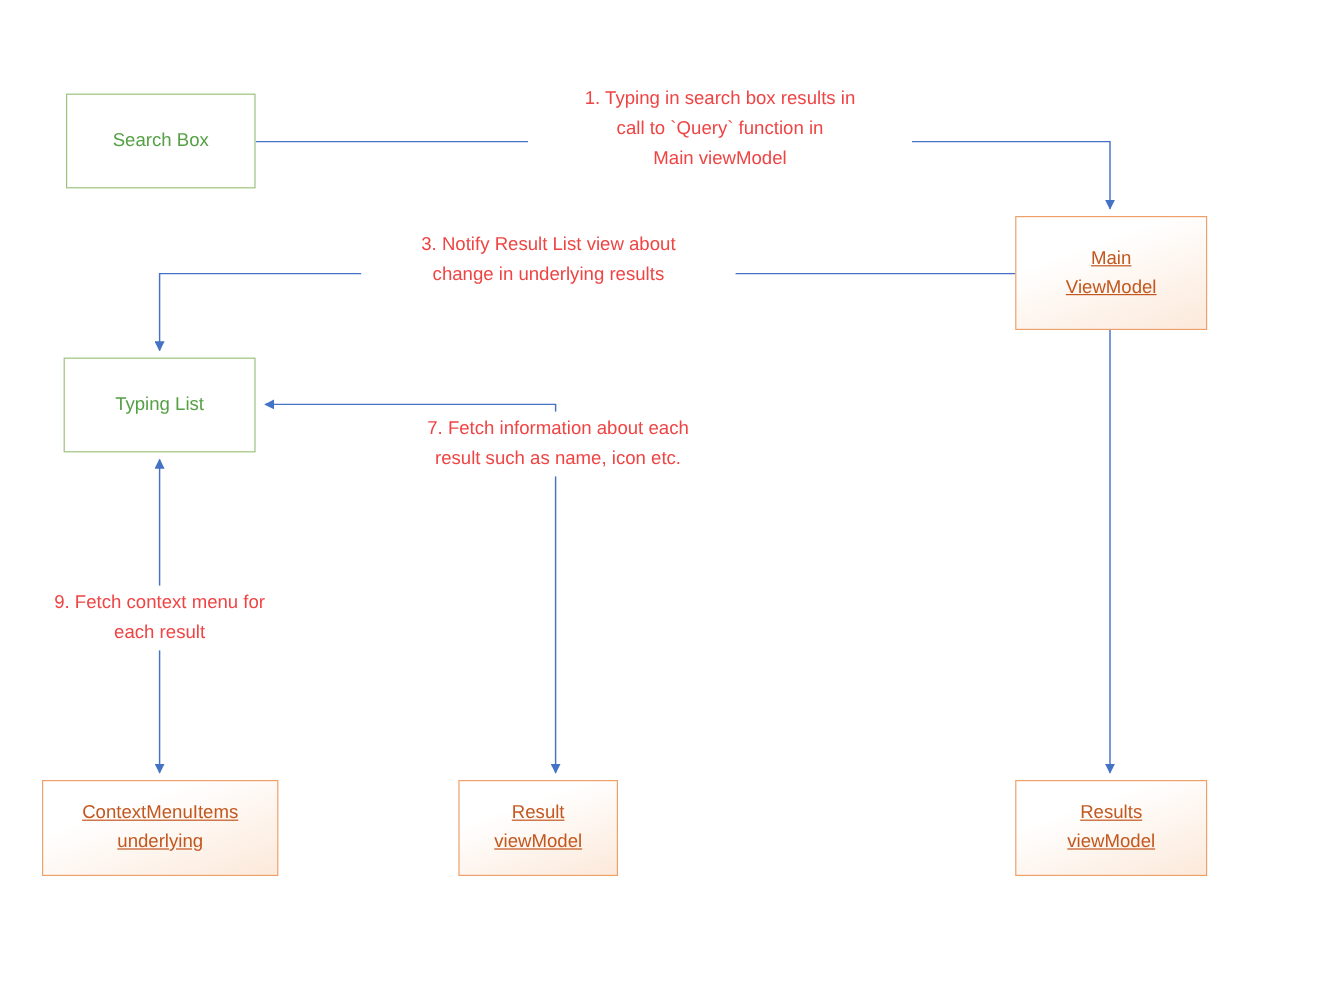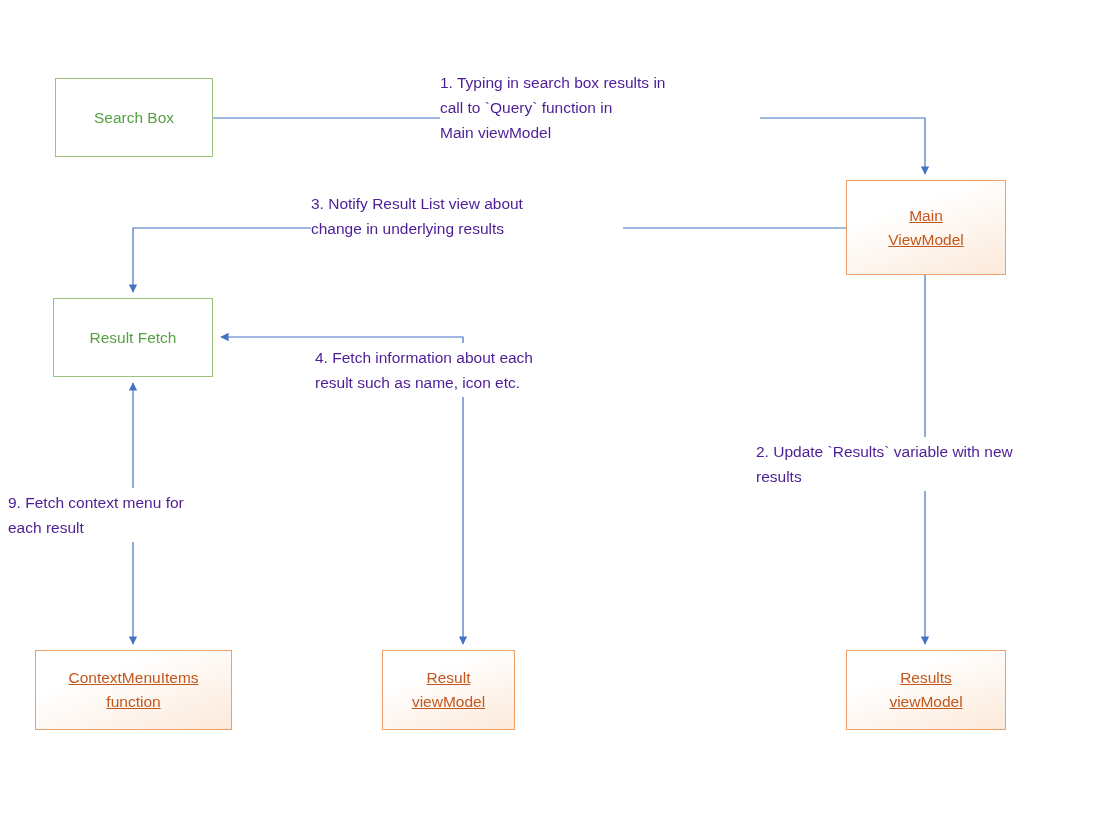--- a/index.html
+++ b/index.html
@@ -38,39 +38,39 @@
   }
   .node.orange {
     border-color: #EDA06A;
     color: #C2571F;
     background: linear-gradient(160deg, #ffffff 30%, #FCE9DA 100%);
     text-decoration: underline;
   }
   .edge-label {
     position: absolute;
     z-index: 2;
-    color: #4c1d95;
+    color: #ef4444;
     font-size: 15.5px;
     line-height: 25px;
-    text-align: left;
+    text-align: center;
     white-space: pre-line;
     background: #ffffff;
     padding: 2px 0;
   }
   
   .n-search-box      { left: 55px;  top: 78px;  width: 158px; height: 79px; }
   .n-main-viewmodel  { left: 846px; top: 180px; width: 160px; height: 95px; }
   .n-result-list     { left: 53px;  top: 298px; width: 160px; height: 79px; }
   .n-contextmenu     { left: 35px;  top: 650px; width: 197px; height: 80px; }
   .n-result-vm       { left: 382px; top: 650px; width: 133px; height: 80px; }
   .n-results-vm      { left: 846px; top: 650px; width: 160px; height: 80px; }
   
   .l-step1 { left: 440px; top: 68px;  width: 320px; }
   .l-step2 { left: 756px; top: 437px; width: 340px; }
-  .l-step3 { left: 311px; top: 189px; width: 312px; }
+  .l-step3 { left: 301px; top: 189px; width: 312px; }
   .l-step4 { left: 315px; top: 343px; width: 300px; }
   .l-step5 { left: 8px;   top: 488px; width: 250px; }
 </style>
 </head>
 <body>
 
 <div class="canvas">
 
   <svg class="connector-layer" viewBox="0 0 1110 820" xmlns="http://www.w3.org/2000/svg">
     <defs>
@@ -81,33 +81,31 @@
     <path d="M213,118 L925,118 L925,174" fill="none" stroke="#4472C4" stroke-width="1.2" marker-end="url(#arrow)"></path>
     <path d="M846,228 L133,228 L133,292" fill="none" stroke="#4472C4" stroke-width="1.2" marker-end="url(#arrow)"></path>
     <path d="M925,275 L925,644" fill="none" stroke="#4472C4" stroke-width="1.2" marker-end="url(#arrow)"></path>
     <path d="M221,337 L463,337 L463,644" fill="none" stroke="#4472C4" stroke-width="1.2" marker-start="url(#arrow)" marker-end="url(#arrow)"></path>
     <path d="M133,383 L133,644" fill="none" stroke="#4472C4" stroke-width="1.2" marker-start="url(#arrow)" marker-end="url(#arrow)"></path>
   </svg>
 
   <div class="edge-label l-step1">1. Typing in search box results in
 call to `Query` function in
 Main viewModel</div>
-  <div class="edge-label l-step2">2. Update `Results` variable with new
-results</div>
   <div class="edge-label l-step3">3. Notify Result List view about
 change in underlying results</div>
-  <div class="edge-label l-step4">4. Fetch information about each
+  <div class="edge-label l-step4">7. Fetch information about each
 result such as name, icon etc.</div>
   <div class="edge-label l-step5">9. Fetch context menu for
 each result</div>
 
   <div class="node green n-search-box">Search Box</div>
   <div class="node orange n-main-viewmodel">Main
 ViewModel</div>
-  <div class="node green n-result-list">Result Fetch</div>
+  <div class="node green n-result-list">Typing List</div>
   <div class="node orange n-contextmenu">ContextMenuItems
-function</div>
+underlying</div>
   <div class="node orange n-result-vm">Result
 viewModel</div>
   <div class="node orange n-results-vm">Results
 viewModel</div>
 
 </div>
 
 </body></html>

